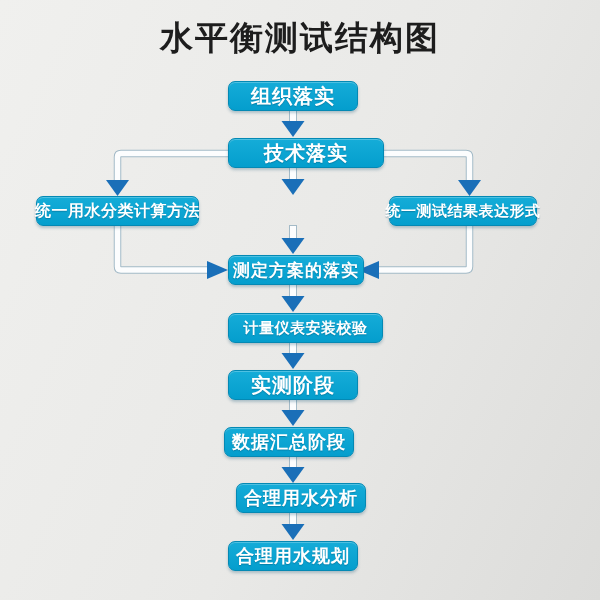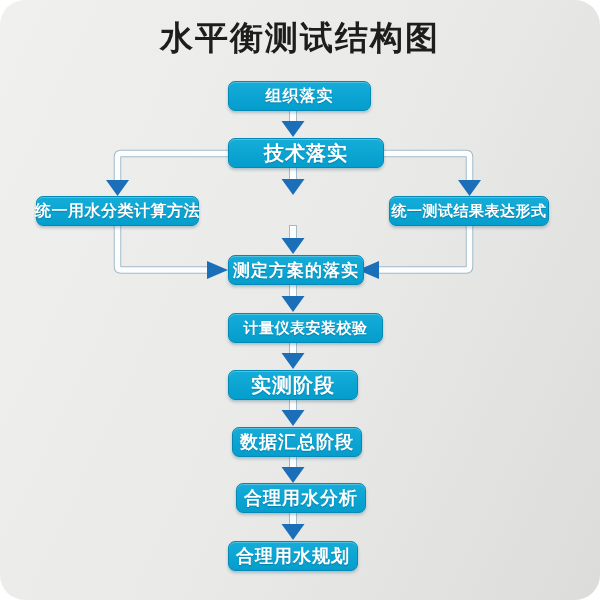--- a/index.html
+++ b/index.html
@@ -4,21 +4,20 @@
 <style>
   html, body { margin: 0; padding: 0; }
   body { font-family: "Liberation Sans", "DejaVu Sans", sans-serif; }
 
   .stage {
     position: relative;
     width: 600px;
     height: 600px;
     overflow: hidden;
     background: linear-gradient(115deg, var(--bg-start, #f0f0ee) 0%, #e9e9e7 55%, var(--bg-end, #dededc) 100%);
-    border-radius: 25px;
   }
 
   .page-title {
     position: absolute;
     top: 16px;
     left: 0;
     width: 600px;
     text-align: center;
     font-size: 33px;
     font-weight: 700;
@@ -48,29 +47,29 @@
     background: linear-gradient(180deg, var(--node-fill-top, #15acd8), var(--node-fill-bottom, #049ecd));
     border: 1px solid var(--node-border, #0489b4);
     box-shadow: 0 2px 3px rgba(30, 90, 120, 0.30), inset 0 1px 0 rgba(255,255,255,0.25);
     color: var(--node-text, #ffffff);
     font-weight: 700;
     letter-spacing: 1px;
     text-shadow: 0 1px 1px rgba(0, 70, 100, 0.35);
     white-space: nowrap;
   }
 
-  .n1  { left: 228px; top: 81px;  width: 143px; font-size: 16px; }
+  .n1  { left: 228px; top: 81px;  width: 130px; font-size: 20px; }
   .n2  { left: 228px; top: 138px; width: 156px; font-size: 20px; }
   .n3  { left: 36px;  top: 196px; width: 163px; font-size: 16px; letter-spacing: 0.5px; }
   .n4  { left: 217px; top: 196px; width: 152px; font-size: 15px; letter-spacing: 0.5px; }
-  .n5  { left: 389px; top: 196px; width: 160px; font-size: 15px; letter-spacing: 0.5px; }
+  .n5  { left: 389px; top: 196px; width: 148px; font-size: 15px; letter-spacing: 0.5px; }
   .n6  { left: 228px; top: 255px; width: 136px; font-size: 17px; }
   .n7  { left: 228px; top: 313px; width: 155px; font-size: 15px; letter-spacing: 0.5px; }
   .n8  { left: 228px; top: 370px; width: 130px; font-size: 20px; }
-  .n9  { left: 232px; top: 427px; width: 130px; font-size: 18px; }
+  .n9  { left: 224px; top: 427px; width: 130px; font-size: 18px; }
   .n10 { left: 236px; top: 483px; width: 130px; font-size: 18px; }
   .n11 { left: 228px; top: 541px; width: 130px; font-size: 18px; }
 </style>
 </head>
 <body>
 
 <div class="stage">
 
   <div class="page-title">水平衡测试结构图</div>
 

